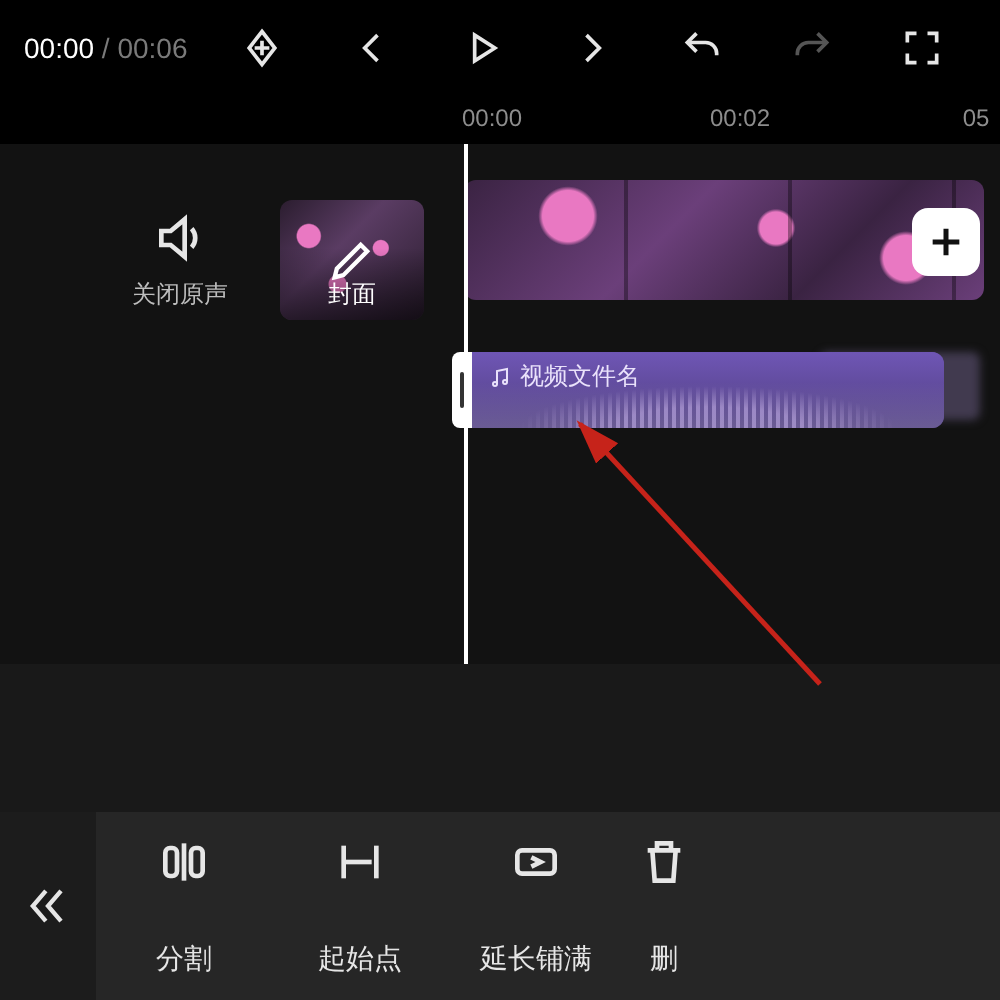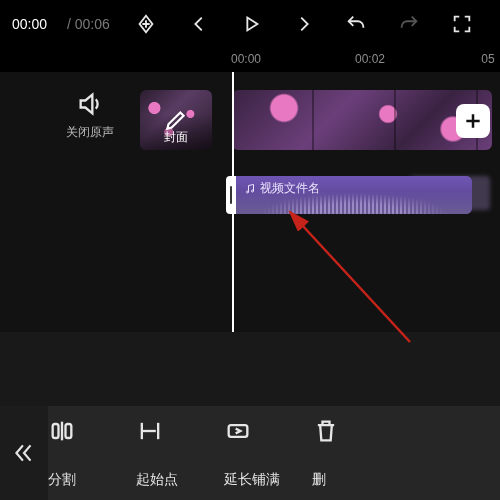--- a/index.html
+++ b/index.html
@@ -17,21 +17,21 @@
   
   .topbar {
     position: absolute;
     top: 0; left: 0; right: 0;
     height: 48px;
     display: flex;
     align-items: center;
     padding: 0 12px;
   }
   .time-cur { font-size: 14px; color: #fff; }
-  .time-total { font-size: 14px; color: #7a7a7a; margin-left: 16px; }
+  .time-total { font-size: 14px; color: #7a7a7a; margin-left: 0; }
   .top-icons {
     flex: 1;
     display: flex;
     align-items: center;
     justify-content: space-around;
     margin-left: 10px;
   }
   .tbtn {
     width: 36px; height: 36px;
     display: flex; align-items: center; justify-content: center;
@@ -59,21 +59,21 @@
     height: 260px;
     background: #121212;
   }
 
   
   .side-ctrls {
     position: absolute;
     top: 18px; left: 0;
     width: 220px; height: 80px;
     display: flex;
-    align-items: flex-start;
+    align-items: center;
     gap: 20px;
     padding-left: 60px;
   }
   .side-item {
     width: 60px;
     display: flex; flex-direction: column; align-items: center;
     gap: 6px;
     cursor: pointer;
   }
   .side-item svg { width: 28px; height: 28px; stroke: #e6e6e6; fill: none; stroke-width: 2; }
@@ -214,21 +214,21 @@
   .tools {
     flex:1;
     background:#262626;
     display:flex;
     align-items:center;
   }
   .tool {
     width:88px;
     height:100%;
     display:flex; flex-direction:column;
-    align-items:flex-start; justify-content:center;
+    align-items:center; justify-content:center;
     gap:26px;
     color:#e6e6e6;
     cursor:pointer;
     flex-shrink:0;
   }
   .tool svg{ width:28px; height:28px; stroke:currentColor; fill:none; stroke-width:2;}
   .tool .lbl{ font-size:14px; }
 
   
   .strip {

